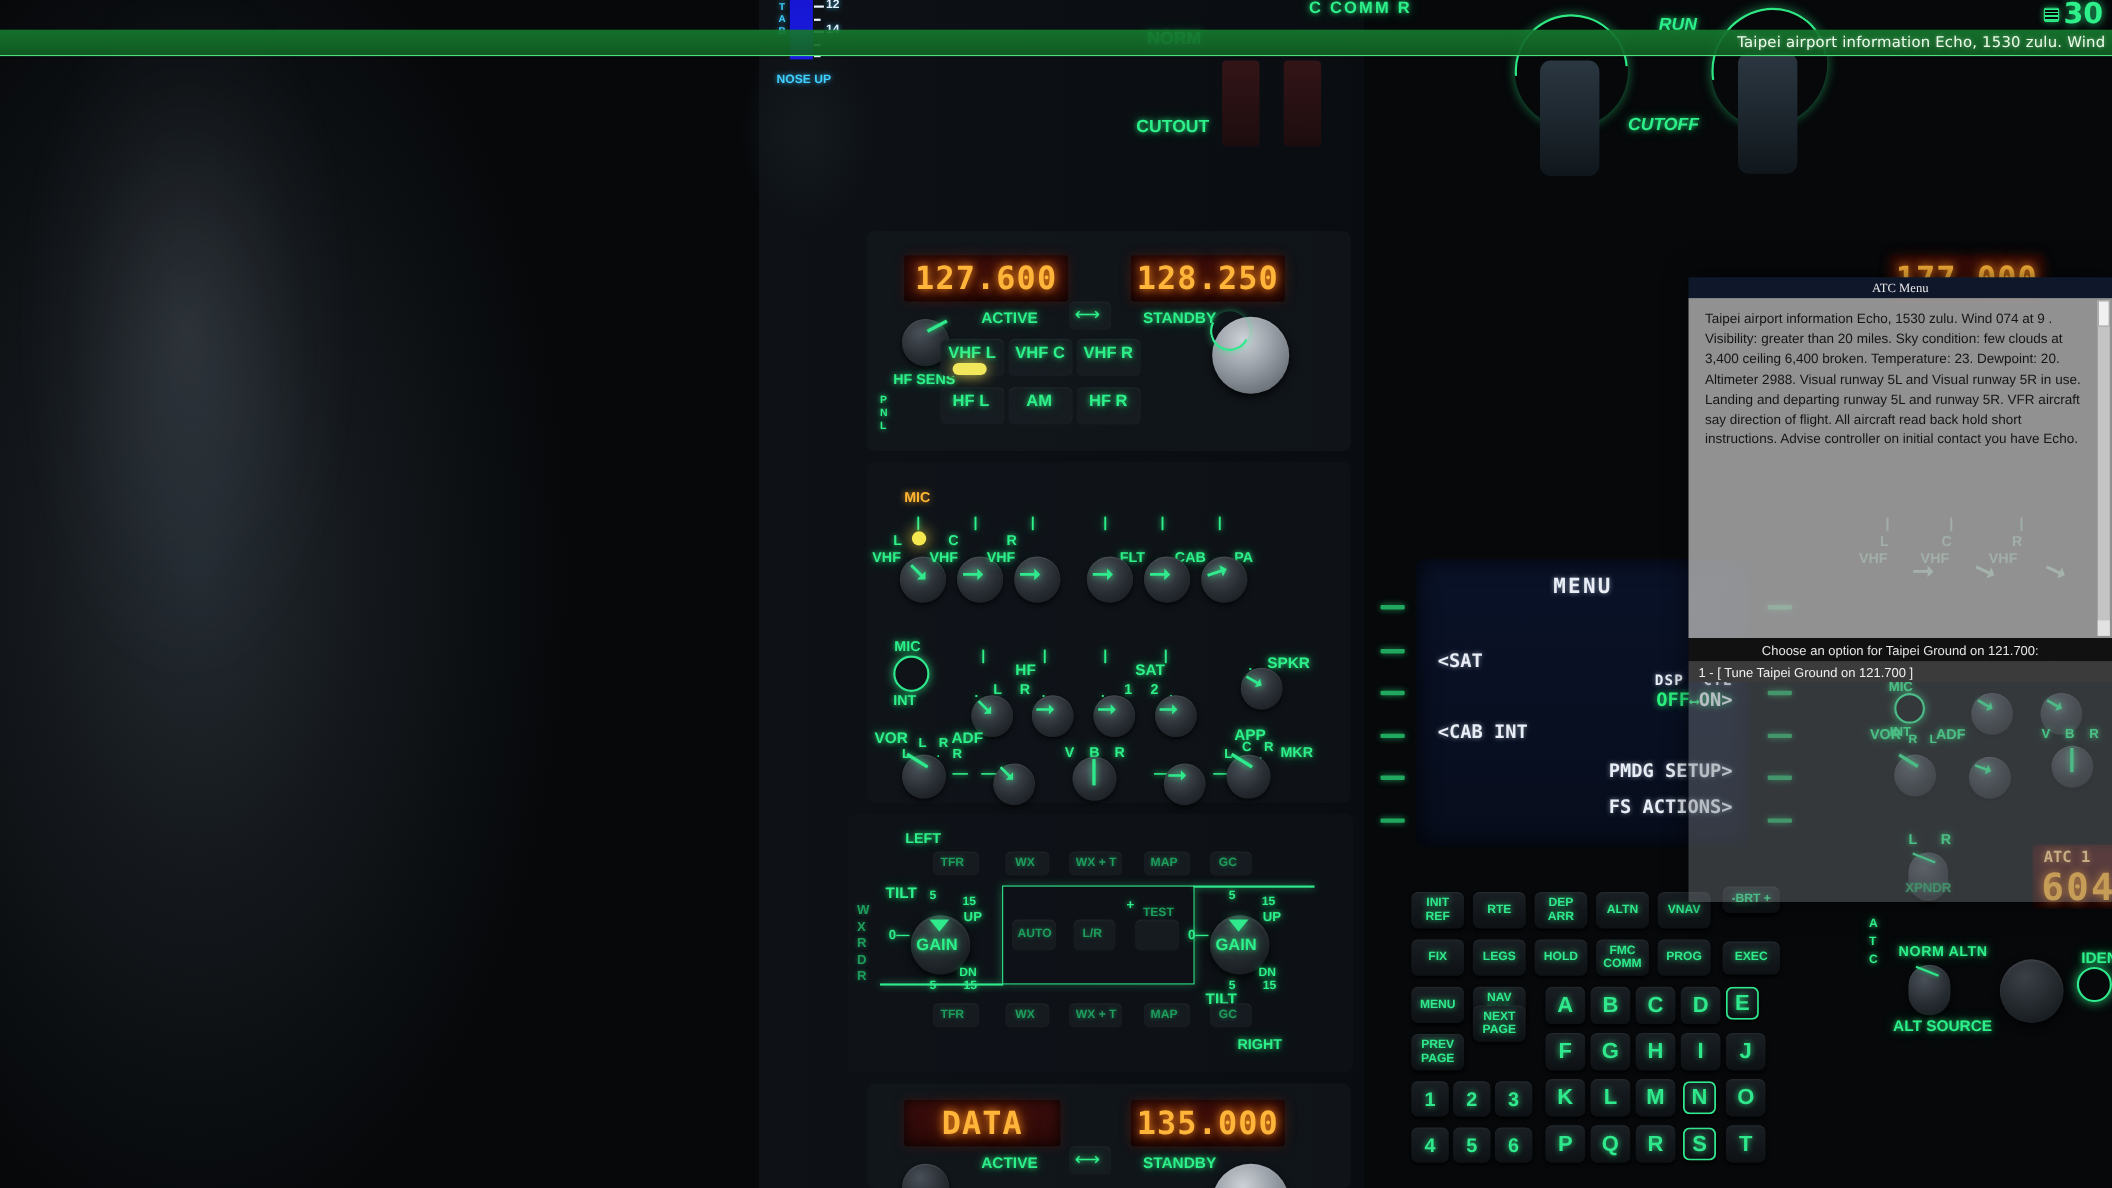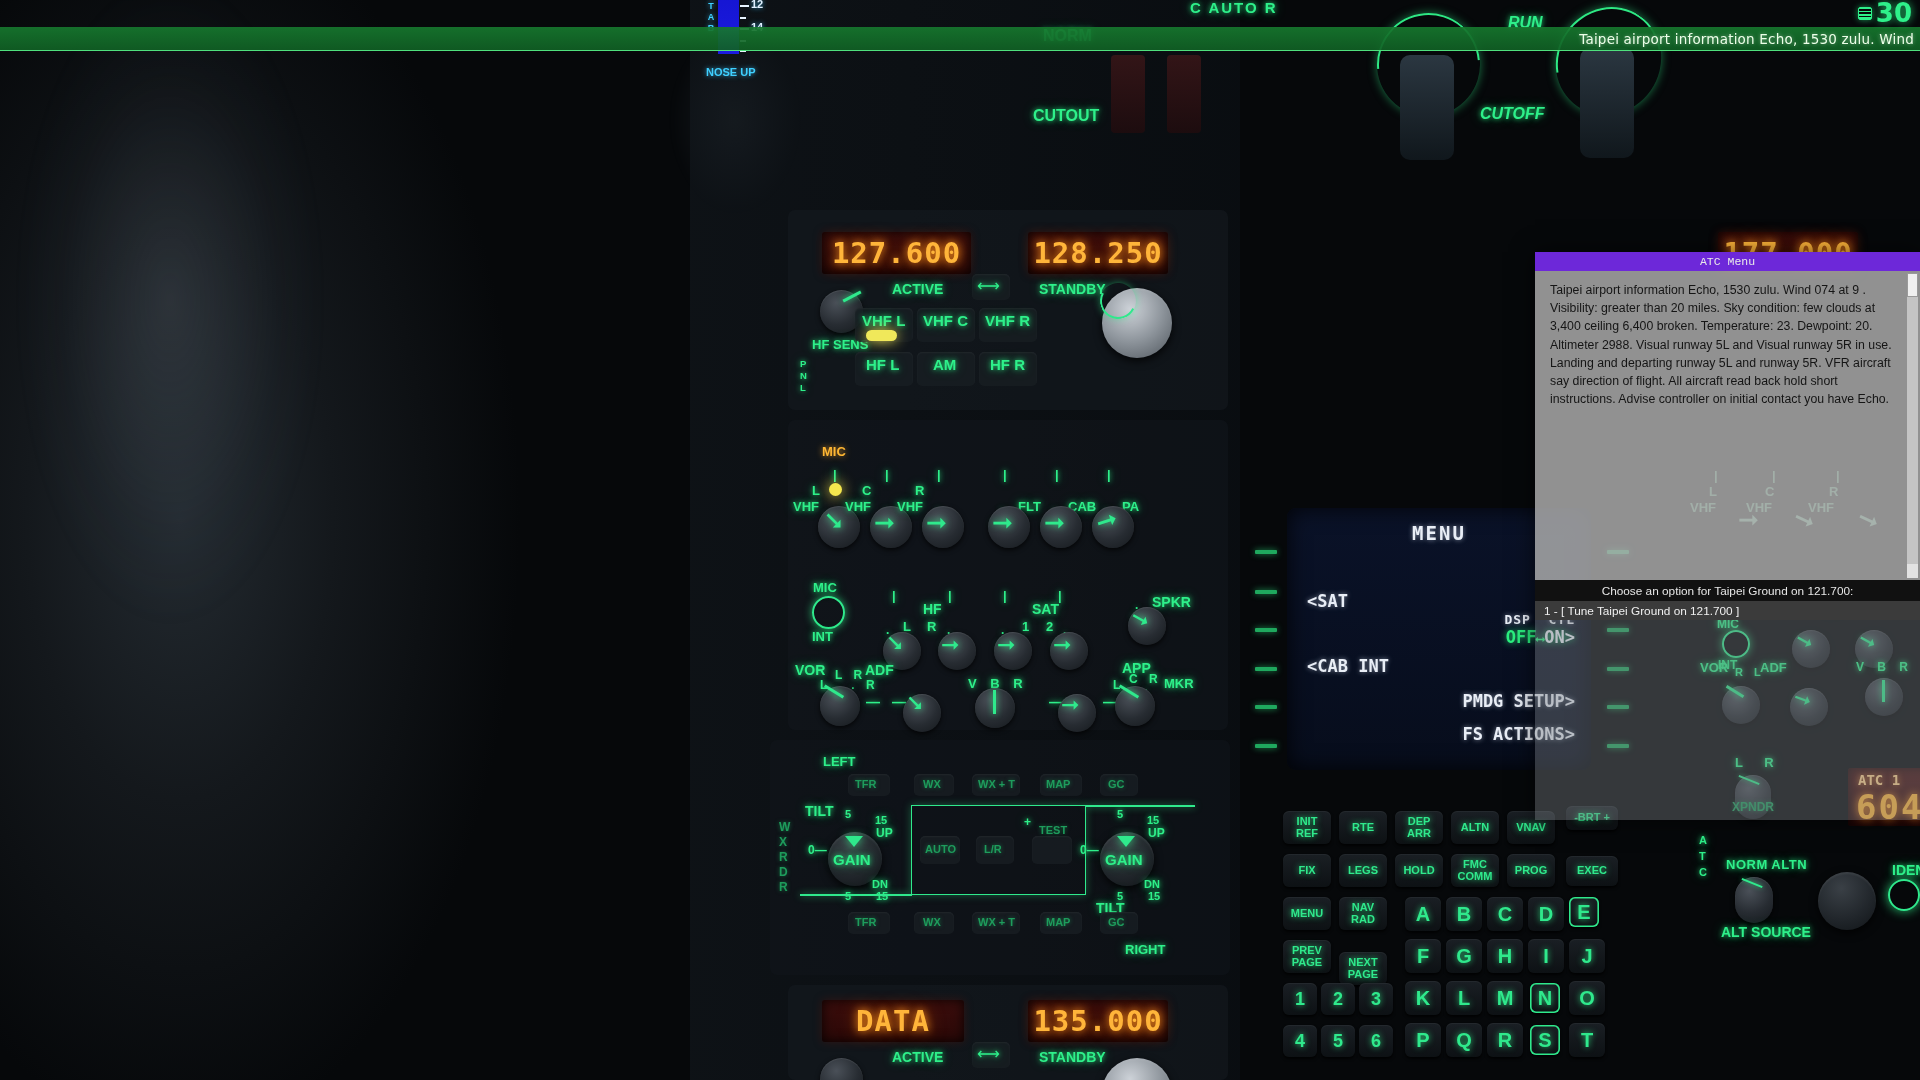--- a/index.html
+++ b/index.html
@@ -122,23 +122,23 @@
     display:flex; align-items:center; justify-content:center;
     color:#2fe98c; font-weight:bold; line-height:1.02;
     text-shadow:0 0 6px rgba(45,235,135,.9);
     text-align:center; white-space:pre-line;
   }
   .cdukey.boxed { box-shadow:0 2px 3px rgba(0,0,0,.8), inset 0 0 0 1.6px #2fe98c; }
 
   
   #atcmenu { position:absolute; left:1535px; top:252px; width:385px; height:568px;
              box-shadow:0 0 22px rgba(0,0,0,.6); }
-  #atc-title { height:19px; background:#6d28d9; color:#e9e9e9;
+  #atc-title { height:19px; background:#0f172a; color:#e9e9e9;
                font-size:11.5px; display:flex; align-items:center; justify-content:center;
-               font-family:Liberation Mono, monospace; }
+               font-family:Liberation Serif, serif; }
   #atc-body { position:relative; height:309px; background:rgba(176,176,176,.82); }
   #atc-text { position:absolute; left:15px; top:10px; right:20px;
               font-size:12.3px; line-height:18.2px; color:#151515;
               font-family:"Liberation Sans",sans-serif; }
   #atc-scroll { position:absolute; right:2px; top:2px; width:11px; bottom:2px;
                 background:rgba(205,205,205,.85); }
   #atc-thumb { position:absolute; left:0; top:0; width:11px; height:24px; background:#f0f0f0;
                border:1px solid #9a9a9a; }
   #atc-thumb2 { position:absolute; left:0; bottom:0; width:11px; height:14px; background:#e2e2e2; }
   #atc-prompt { height:21px; background:#111; color:#e6e6e6; font-size:11.8px;
@@ -155,21 +155,21 @@
   .garrow { position:absolute; color:#96e9bf; font-size:25px; line-height:1; opacity:.8; }
 </style>
 </head>
 <body>
 
 <div id="cockpit"></div>
 <div id="wallpatch"></div>
 <div id="wallpatch2"></div>
 <div id="sidepanel-shade"></div>
 
-<div class="ovl g" style="left:1190px; top:-1px; font-size:15px; letter-spacing:2px;">C  AUTO  R</div>
+<div class="ovl g" style="left:1190px; top:-1px; font-size:15px; letter-spacing:2px;">C  COMM  R</div>
 <div class="ovl g" style="left:1043px; top:27px; font-size:16px;">NORM</div>
 <div class="ovl g" style="left:1033px; top:107px; font-size:16px;">CUTOUT</div>
 <div class="ovl g" style="left:1508px; top:14px; font-size:16px; font-style:italic;">RUN</div>
 <div class="ovl g" style="left:1480px; top:105px; font-size:16px; font-style:italic;">CUTOFF</div>
 
 <div style="position:absolute;left:1111px;top:55px;width:34px;height:78px;border-radius:4px;
             background:linear-gradient(180deg,#3a1618,#200c0e);opacity:.85;"></div>
 <div style="position:absolute;left:1167px;top:55px;width:34px;height:78px;border-radius:4px;
             background:linear-gradient(180deg,#3a1618,#200c0e);opacity:.85;"></div>
 
@@ -515,21 +515,21 @@
   <div class="cdukey" style="left:188px;top:356px;width:48px;height:33px;font-size:11px;text-align:center;">FMC
 COMM</div>
   <div class="cdukey" style="left:244px;top:356px;width:48px;height:33px;font-size:11px;">PROG</div>
   <div class="cdukey" style="left:303px;top:358px;width:52px;height:30px;font-size:11px;">EXEC</div>
 
   <div class="cdukey" style="left:20px;top:399px;width:48px;height:33px;font-size:11px;">MENU</div>
   <div class="cdukey" style="left:76px;top:399px;width:48px;height:33px;font-size:11px;">NAV
 RAD</div>
   <div class="cdukey" style="left:20px;top:442px;width:48px;height:33px;font-size:11px;">PREV
 PAGE</div>
-  <div class="cdukey" style="left:76px;top:454px;width:48px;height:33px;font-size:11px;">NEXT
+  <div class="cdukey" style="left:76px;top:416px;width:48px;height:33px;font-size:11px;">NEXT
 PAGE</div>
 
   <div class="cdukey" style="left:20px;top:485px;width:34px;height:32px;font-size:18px;">1</div>
   <div class="cdukey" style="left:58px;top:485px;width:34px;height:32px;font-size:18px;">2</div>
   <div class="cdukey" style="left:96px;top:485px;width:34px;height:32px;font-size:18px;">3</div>
   <div class="cdukey" style="left:20px;top:527px;width:34px;height:32px;font-size:18px;">4</div>
   <div class="cdukey" style="left:58px;top:527px;width:34px;height:32px;font-size:18px;">5</div>
   <div class="cdukey" style="left:96px;top:527px;width:34px;height:32px;font-size:18px;">6</div>
 
   <div class="cdukey" style="left:142px;top:399px;width:36px;height:34px;font-size:20px;">A</div>

